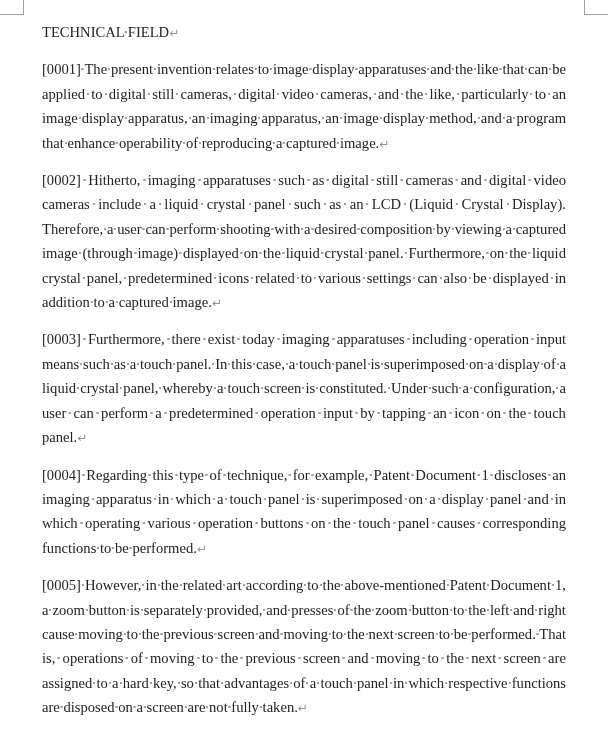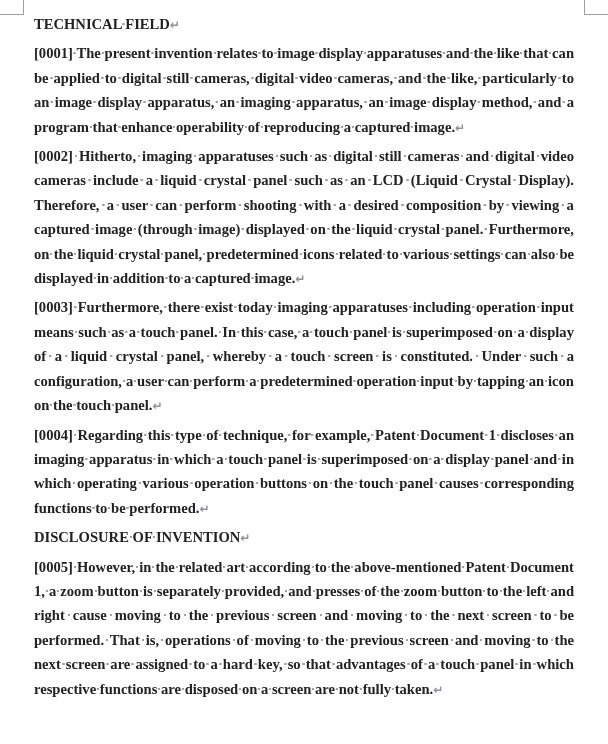--- a/index.html
+++ b/index.html
@@ -37,22 +37,21 @@
     position: absolute;
     left: 30px;
     top: 8px;
     width: 548px;
     font-size: 14.6px;
     line-height: 24.4px;
     color: #222222;
   }
   .para {
     text-align: justify;
-    margin: 4px;
-    font-weight: bold;
+    margin: 12px;
   }
   
   .sp {
     background: radial-gradient(circle, #a0a0a0 1px, rgba(160,160,160,0) 1.5px) center / 100% 100% no-repeat;
   }
   
   .pmark {
     color: #8e9299;
     font-family: "DejaVu Sans", sans-serif;
     font-size: 12px;
@@ -63,15 +62,14 @@
 
 <div class="corner tl"></div>
 <div class="corner tr"></div>
 
 <div class="doc">
     <div class="para heading">TECHNICAL<span class="sp"> </span>FIELD<span class="pmark">↵</span></div>
     <div class="para paragraph">[0001]<span class="sp"> </span>The<span class="sp"> </span>present<span class="sp"> </span>invention<span class="sp"> </span>relates<span class="sp"> </span>to<span class="sp"> </span>image<span class="sp"> </span>display<span class="sp"> </span>apparatuses<span class="sp"> </span>and<span class="sp"> </span>the<span class="sp"> </span>like<span class="sp"> </span>that<span class="sp"> </span>can<span class="sp"> </span>be<span class="sp"> </span>applied<span class="sp"> </span>to<span class="sp"> </span>digital<span class="sp"> </span>still<span class="sp"> </span>cameras,<span class="sp"> </span>digital<span class="sp"> </span>video<span class="sp"> </span>cameras,<span class="sp"> </span>and<span class="sp"> </span>the<span class="sp"> </span>like,<span class="sp"> </span>particularly<span class="sp"> </span>to<span class="sp"> </span>an<span class="sp"> </span>image<span class="sp"> </span>display<span class="sp"> </span>apparatus,<span class="sp"> </span>an<span class="sp"> </span>imaging<span class="sp"> </span>apparatus,<span class="sp"> </span>an<span class="sp"> </span>image<span class="sp"> </span>display<span class="sp"> </span>method,<span class="sp"> </span>and<span class="sp"> </span>a<span class="sp"> </span>program<span class="sp"> </span>that<span class="sp"> </span>enhance<span class="sp"> </span>operability<span class="sp"> </span>of<span class="sp"> </span>reproducing<span class="sp"> </span>a<span class="sp"> </span>captured<span class="sp"> </span>image.<span class="pmark">↵</span></div>
     <div class="para paragraph">[0002]<span class="sp"> </span>Hitherto,<span class="sp"> </span>imaging<span class="sp"> </span>apparatuses<span class="sp"> </span>such<span class="sp"> </span>as<span class="sp"> </span>digital<span class="sp"> </span>still<span class="sp"> </span>cameras<span class="sp"> </span>and<span class="sp"> </span>digital<span class="sp"> </span>video<span class="sp"> </span>cameras<span class="sp"> </span>include<span class="sp"> </span>a<span class="sp"> </span>liquid<span class="sp"> </span>crystal<span class="sp"> </span>panel<span class="sp"> </span>such<span class="sp"> </span>as<span class="sp"> </span>an<span class="sp"> </span>LCD<span class="sp"> </span>(Liquid<span class="sp"> </span>Crystal<span class="sp"> </span>Display).<span class="sp"> </span>Therefore,<span class="sp"> </span>a<span class="sp"> </span>user<span class="sp"> </span>can<span class="sp"> </span>perform<span class="sp"> </span>shooting<span class="sp"> </span>with<span class="sp"> </span>a<span class="sp"> </span>desired<span class="sp"> </span>composition<span class="sp"> </span>by<span class="sp"> </span>viewing<span class="sp"> </span>a<span class="sp"> </span>captured<span class="sp"> </span>image<span class="sp"> </span>(through<span class="sp"> </span>image)<span class="sp"> </span>displayed<span class="sp"> </span>on<span class="sp"> </span>the<span class="sp"> </span>liquid<span class="sp"> </span>crystal<span class="sp"> </span>panel.<span class="sp"> </span>Furthermore,<span class="sp"> </span>on<span class="sp"> </span>the<span class="sp"> </span>liquid<span class="sp"> </span>crystal<span class="sp"> </span>panel,<span class="sp"> </span>predetermined<span class="sp"> </span>icons<span class="sp"> </span>related<span class="sp"> </span>to<span class="sp"> </span>various<span class="sp"> </span>settings<span class="sp"> </span>can<span class="sp"> </span>also<span class="sp"> </span>be<span class="sp"> </span>displayed<span class="sp"> </span>in<span class="sp"> </span>addition<span class="sp"> </span>to<span class="sp"> </span>a<span class="sp"> </span>captured<span class="sp"> </span>image.<span class="pmark">↵</span></div>
     <div class="para paragraph">[0003]<span class="sp"> </span>Furthermore,<span class="sp"> </span>there<span class="sp"> </span>exist<span class="sp"> </span>today<span class="sp"> </span>imaging<span class="sp"> </span>apparatuses<span class="sp"> </span>including<span class="sp"> </span>operation<span class="sp"> </span>input<span class="sp"> </span>means<span class="sp"> </span>such<span class="sp"> </span>as<span class="sp"> </span>a<span class="sp"> </span>touch<span class="sp"> </span>panel.<span class="sp"> </span>In<span class="sp"> </span>this<span class="sp"> </span>case,<span class="sp"> </span>a<span class="sp"> </span>touch<span class="sp"> </span>panel<span class="sp"> </span>is<span class="sp"> </span>superimposed<span class="sp"> </span>on<span class="sp"> </span>a<span class="sp"> </span>display<span class="sp"> </span>of<span class="sp"> </span>a<span class="sp"> </span>liquid<span class="sp"> </span>crystal<span class="sp"> </span>panel,<span class="sp"> </span>whereby<span class="sp"> </span>a<span class="sp"> </span>touch<span class="sp"> </span>screen<span class="sp"> </span>is<span class="sp"> </span>constituted.<span class="sp"> </span>Under<span class="sp"> </span>such<span class="sp"> </span>a<span class="sp"> </span>configuration,<span class="sp"> </span>a<span class="sp"> </span>user<span class="sp"> </span>can<span class="sp"> </span>perform<span class="sp"> </span>a<span class="sp"> </span>predetermined<span class="sp"> </span>operation<span class="sp"> </span>input<span class="sp"> </span>by<span class="sp"> </span>tapping<span class="sp"> </span>an<span class="sp"> </span>icon<span class="sp"> </span>on<span class="sp"> </span>the<span class="sp"> </span>touch<span class="sp"> </span>panel.<span class="pmark">↵</span></div>
     <div class="para paragraph">[0004]<span class="sp"> </span>Regarding<span class="sp"> </span>this<span class="sp"> </span>type<span class="sp"> </span>of<span class="sp"> </span>technique,<span class="sp"> </span>for<span class="sp"> </span>example,<span class="sp"> </span>Patent<span class="sp"> </span>Document<span class="sp"> </span>1<span class="sp"> </span>discloses<span class="sp"> </span>an<span class="sp"> </span>imaging<span class="sp"> </span>apparatus<span class="sp"> </span>in<span class="sp"> </span>which<span class="sp"> </span>a<span class="sp"> </span>touch<span class="sp"> </span>panel<span class="sp"> </span>is<span class="sp"> </span>superimposed<span class="sp"> </span>on<span class="sp"> </span>a<span class="sp"> </span>display<span class="sp"> </span>panel<span class="sp"> </span>and<span class="sp"> </span>in<span class="sp"> </span>which<span class="sp"> </span>operating<span class="sp"> </span>various<span class="sp"> </span>operation<span class="sp"> </span>buttons<span class="sp"> </span>on<span class="sp"> </span>the<span class="sp"> </span>touch<span class="sp"> </span>panel<span class="sp"> </span>causes<span class="sp"> </span>corresponding<span class="sp"> </span>functions<span class="sp"> </span>to<span class="sp"> </span>be<span class="sp"> </span>performed.<span class="pmark">↵</span></div>
-    <div class="para heading">DISCLOSURE<span class="sp"> </span>OF<span class="sp"> </span>INVENTION<span class="pmark">↵</span></div>
     <div class="para paragraph">[0005]<span class="sp"> </span>However,<span class="sp"> </span>in<span class="sp"> </span>the<span class="sp"> </span>related<span class="sp"> </span>art<span class="sp"> </span>according<span class="sp"> </span>to<span class="sp"> </span>the<span class="sp"> </span>above-mentioned<span class="sp"> </span>Patent<span class="sp"> </span>Document<span class="sp"> </span>1,<span class="sp"> </span>a<span class="sp"> </span>zoom<span class="sp"> </span>button<span class="sp"> </span>is<span class="sp"> </span>separately<span class="sp"> </span>provided,<span class="sp"> </span>and<span class="sp"> </span>presses<span class="sp"> </span>of<span class="sp"> </span>the<span class="sp"> </span>zoom<span class="sp"> </span>button<span class="sp"> </span>to<span class="sp"> </span>the<span class="sp"> </span>left<span class="sp"> </span>and<span class="sp"> </span>right<span class="sp"> </span>cause<span class="sp"> </span>moving<span class="sp"> </span>to<span class="sp"> </span>the<span class="sp"> </span>previous<span class="sp"> </span>screen<span class="sp"> </span>and<span class="sp"> </span>moving<span class="sp"> </span>to<span class="sp"> </span>the<span class="sp"> </span>next<span class="sp"> </span>screen<span class="sp"> </span>to<span class="sp"> </span>be<span class="sp"> </span>performed.<span class="sp"> </span>That<span class="sp"> </span>is,<span class="sp"> </span>operations<span class="sp"> </span>of<span class="sp"> </span>moving<span class="sp"> </span>to<span class="sp"> </span>the<span class="sp"> </span>previous<span class="sp"> </span>screen<span class="sp"> </span>and<span class="sp"> </span>moving<span class="sp"> </span>to<span class="sp"> </span>the<span class="sp"> </span>next<span class="sp"> </span>screen<span class="sp"> </span>are<span class="sp"> </span>assigned<span class="sp"> </span>to<span class="sp"> </span>a<span class="sp"> </span>hard<span class="sp"> </span>key,<span class="sp"> </span>so<span class="sp"> </span>that<span class="sp"> </span>advantages<span class="sp"> </span>of<span class="sp"> </span>a<span class="sp"> </span>touch<span class="sp"> </span>panel<span class="sp"> </span>in<span class="sp"> </span>which<span class="sp"> </span>respective<span class="sp"> </span>functions<span class="sp"> </span>are<span class="sp"> </span>disposed<span class="sp"> </span>on<span class="sp"> </span>a<span class="sp"> </span>screen<span class="sp"> </span>are<span class="sp"> </span>not<span class="sp"> </span>fully<span class="sp"> </span>taken.<span class="pmark">↵</span></div>
   </div>
 
 </body></html>

